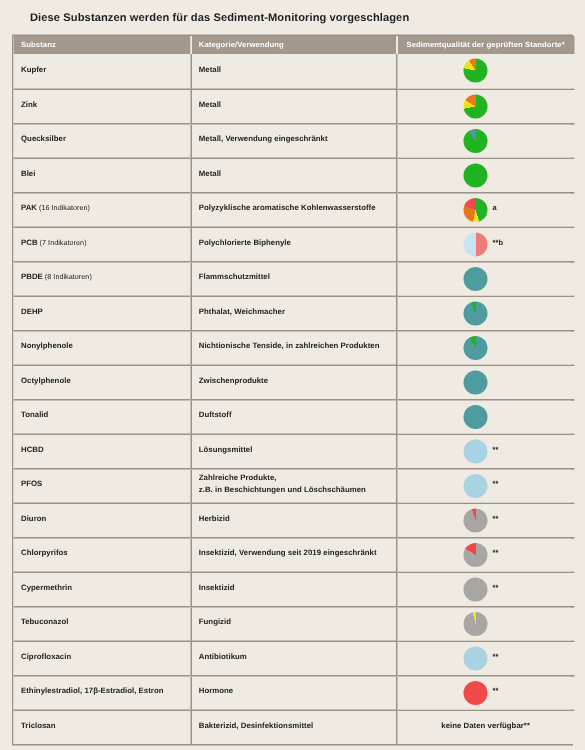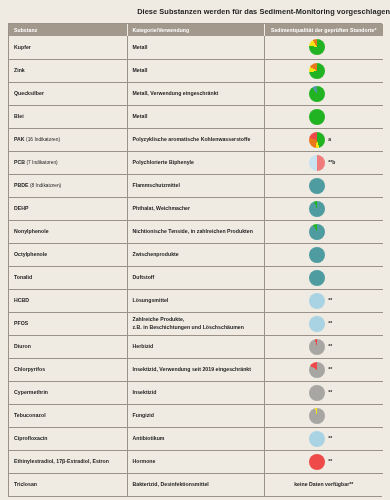--- a/index.html
+++ b/index.html
@@ -23,21 +23,20 @@
   }
 
   
   .title {
     font-size: 7.4px;
     font-weight: bold;
     color: #1f1f1f;
     letter-spacing: 0.01em;
     padding: 8px 0 0 20px;
     line-height: 1.1;
-    text-align: right;
   }
 
   
   .table-wrap {
     margin: 7px 8px 0 8px;
     border: 0.8px solid #9a9288;
     box-sizing: border-box;
   }
   table {
     border-collapse: collapse;

